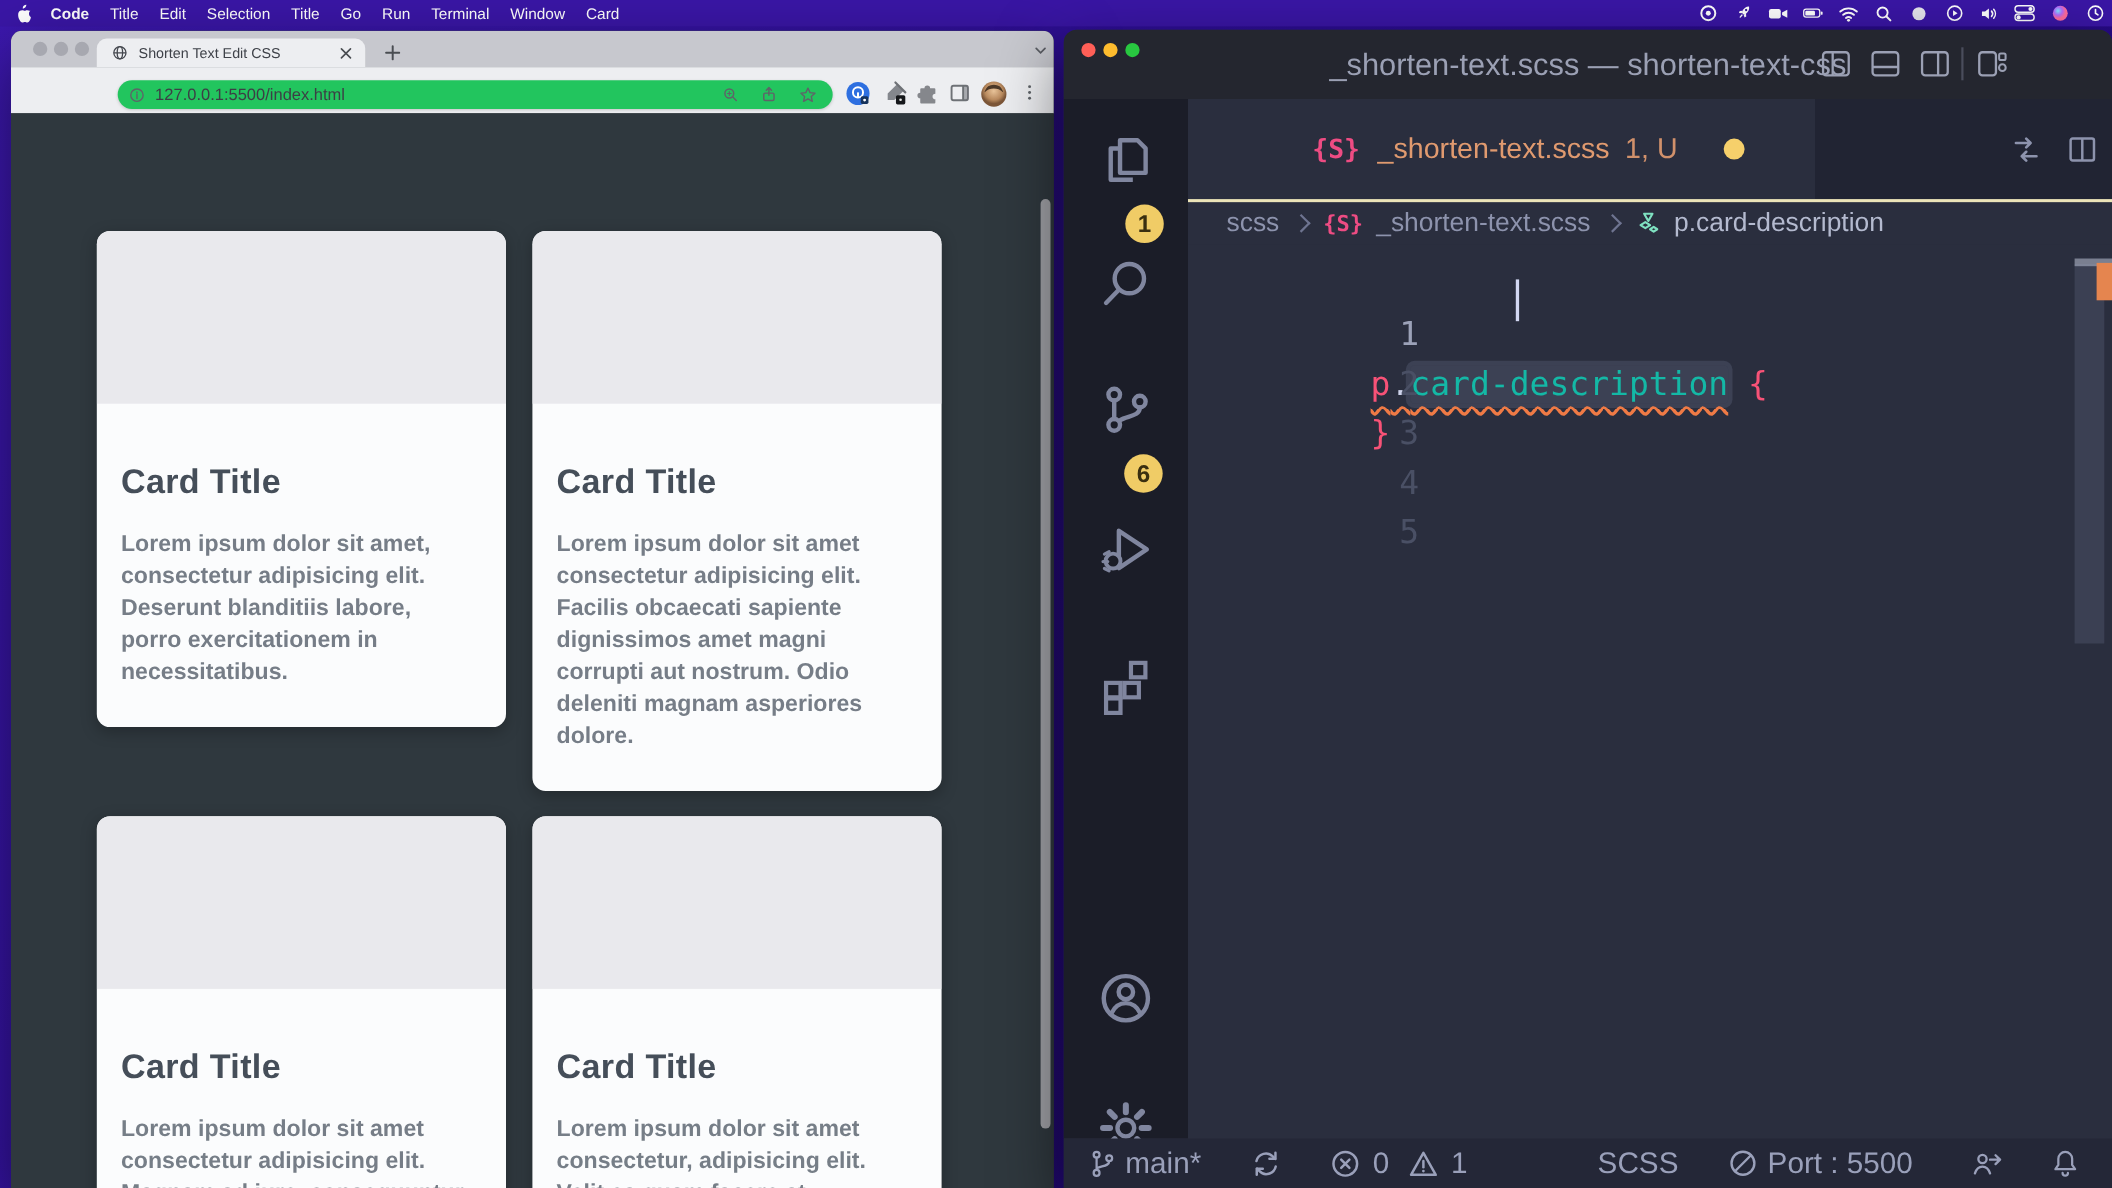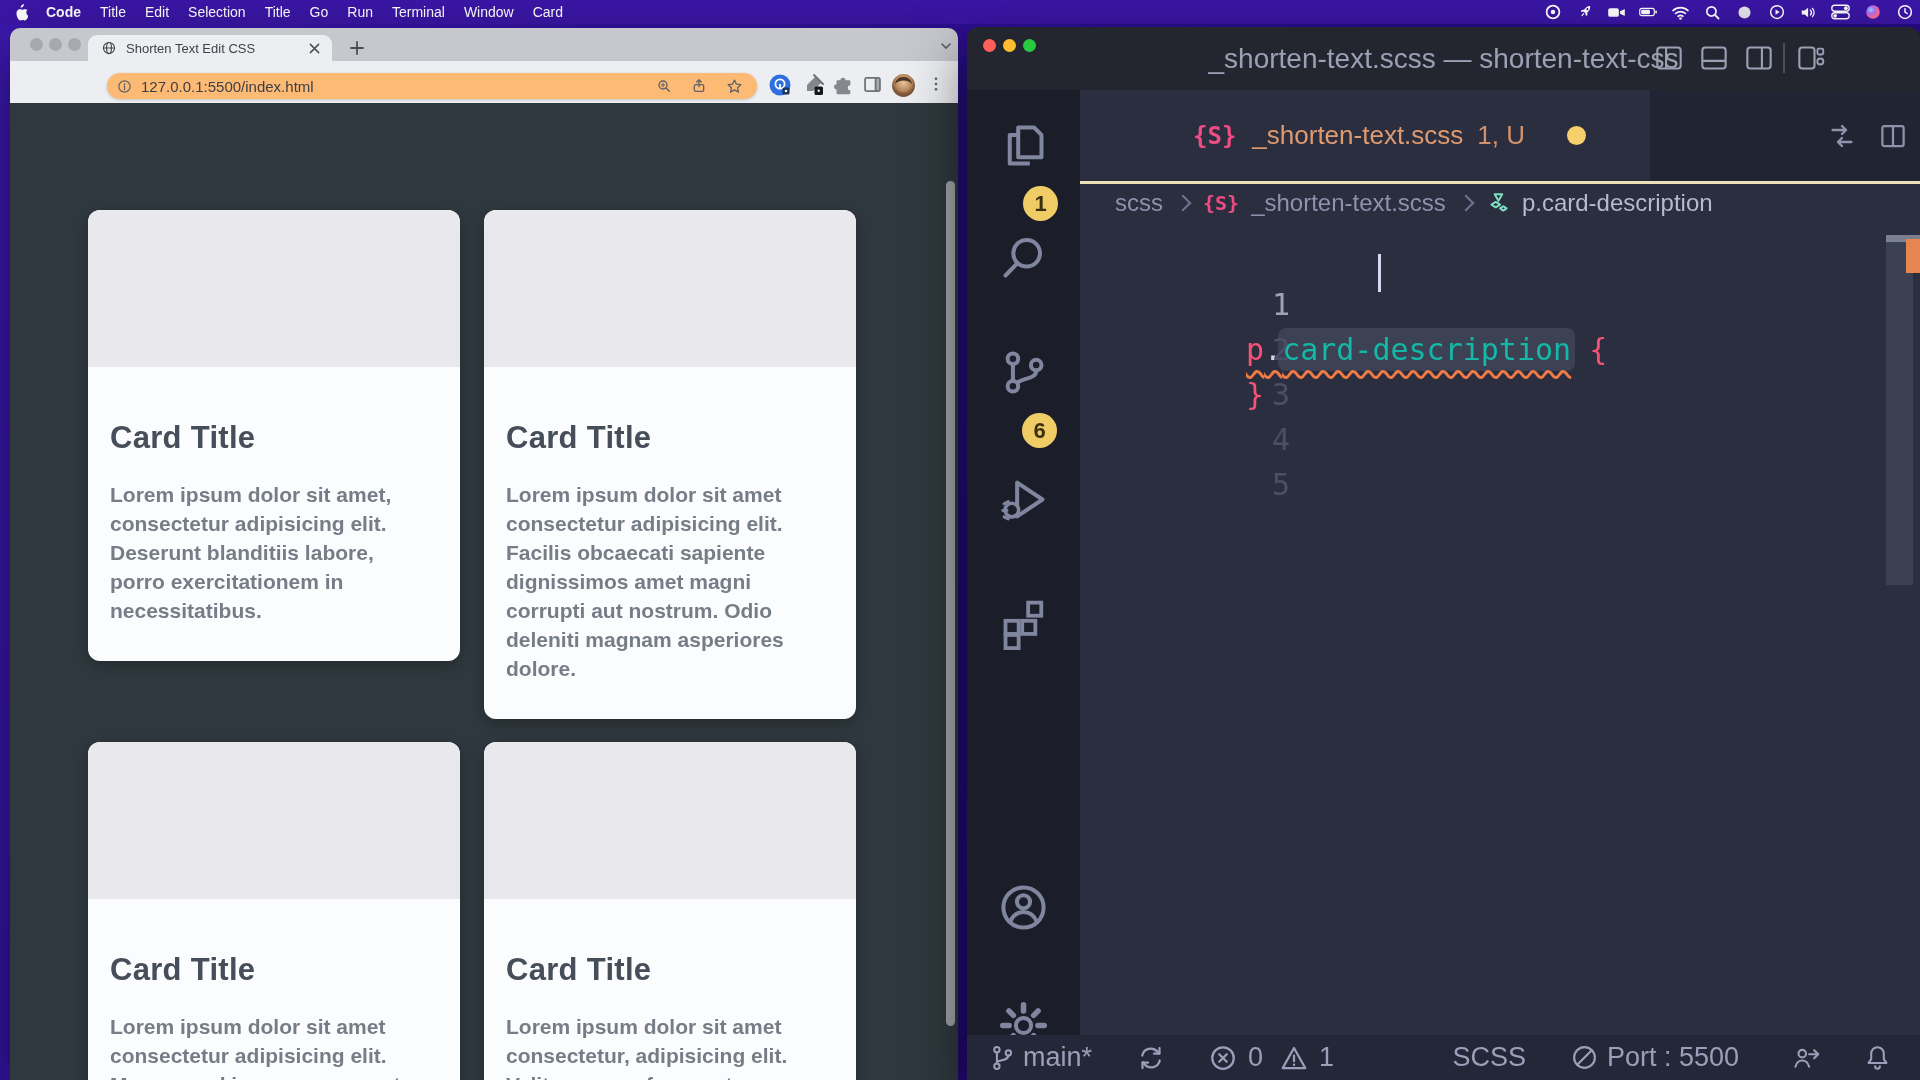--- a/index.html
+++ b/index.html
@@ -18,21 +18,21 @@
   .mb-icons .ic{width:19px;height:19px;display:flex;align-items:center;justify-content:center;}
 
   
   .bwin{position:absolute;left:10px;top:28px;width:948px;height:1052px;border-radius:10px 10px 0 0;
         overflow:hidden;box-shadow:0 22px 60px rgba(0,0,0,.5);background:#2f383e;}
   .tabstrip{position:absolute;left:0;top:0;width:948px;height:33px;background:#c7c8ce;}
   .tl-dot{position:absolute;top:9.5px;width:13px;height:13px;border-radius:50%;background:#a7a8b0;}
   .btab{position:absolute;left:78px;top:7px;width:244px;height:26px;background:#edeef1;border-radius:9px 9px 0 0;
         display:flex;align-items:center;font-size:13px;color:#3f4249;}
   .btoolbar{position:absolute;left:0;top:33px;width:948px;height:42px;background:#edeef1;}
-  .omnibox{position:absolute;left:97px;top:45px;width:650px;height:26px;background:#fdba74;border-radius:13px;
+  .omnibox{position:absolute;left:97px;top:45px;width:650px;height:26px;background:#22c55e;border-radius:13px;
            box-shadow:0 1px 3px rgba(0,0,0,.18);display:flex;align-items:center;font-size:15px;color:#3c3f45;}
   .bpage{position:absolute;left:0;top:75px;width:948px;height:977px;background:#2f383e;}
   .cards{position:absolute;left:78px;top:107px;width:768px;display:grid;
          grid-template-columns:372px 372px;column-gap:24px;row-gap:23px;align-items:start;}
   .card{background:#fbfcfd;border-radius:12px;box-shadow:0 4px 14px rgba(0,0,0,.25);overflow:hidden;}
   .card-img{height:157px;background:#e9e9ed;}
   .card-pad{padding:0 22px 36px 22px;}
   .card-title{margin-top:53px;font-size:31px;font-weight:700;color:#454e59;letter-spacing:.3px;}
   .card-body{margin-top:24px;font-size:21px;line-height:29px;color:#5f6873;white-space:pre-line;font-weight:600;opacity:.85;}
   .bscroll{position:absolute;left:936px;top:78px;width:9px;height:845px;background:#a0a1a6;border-radius:5px;}

